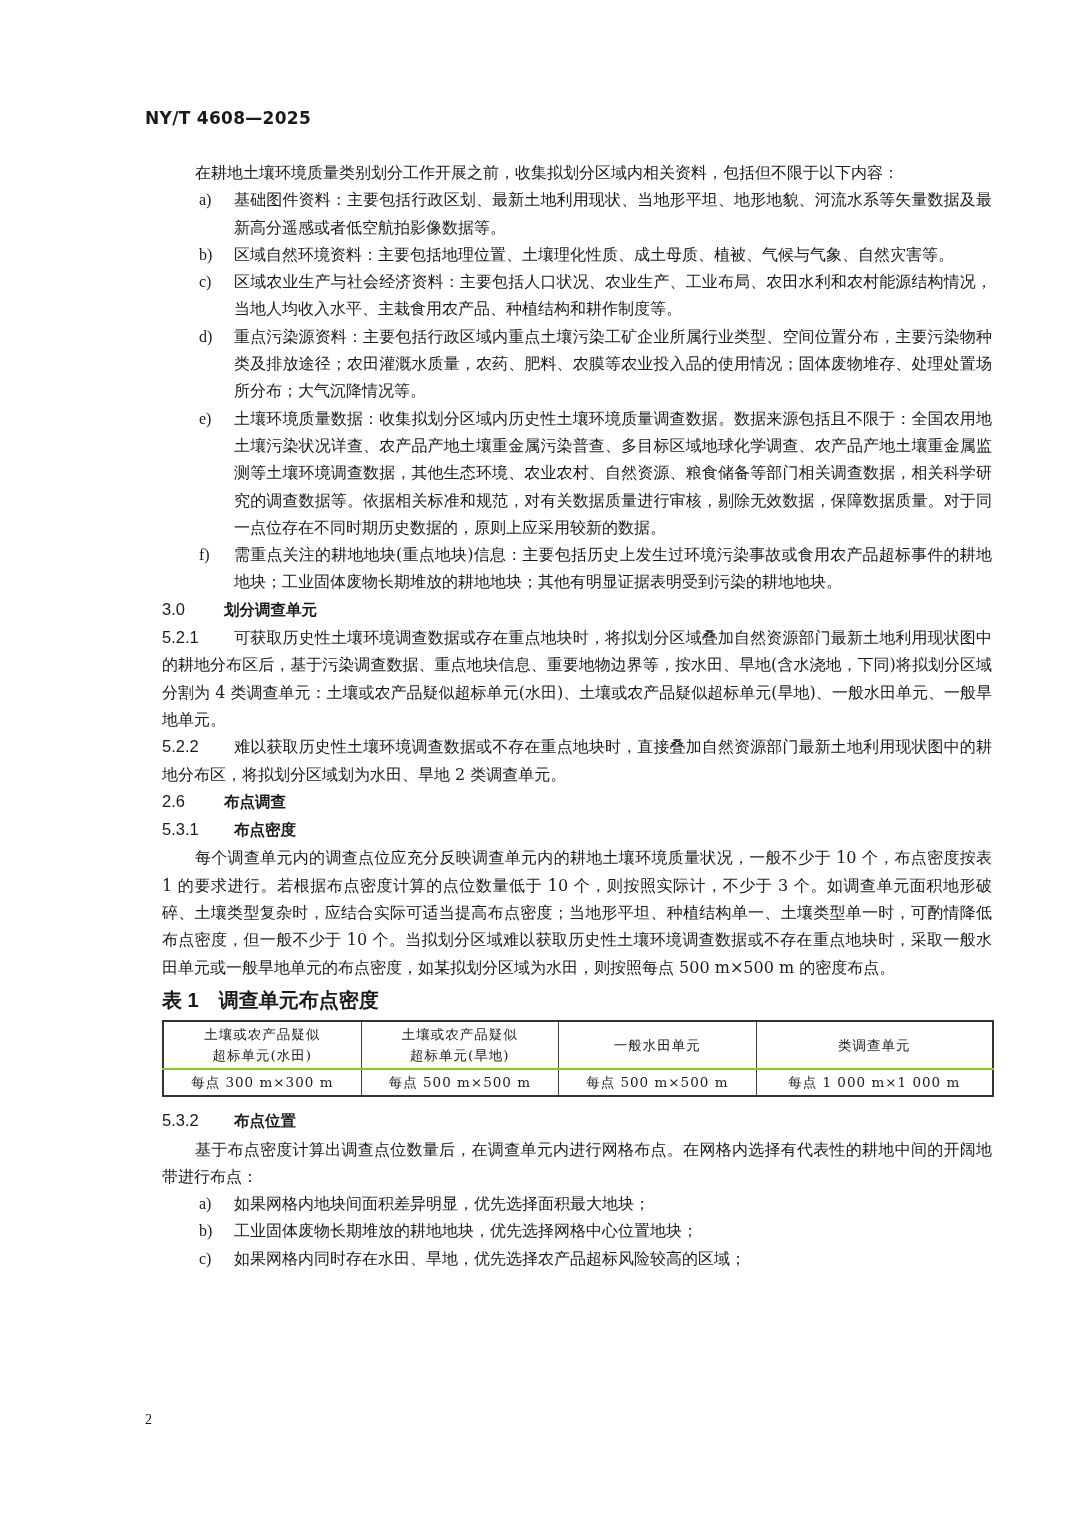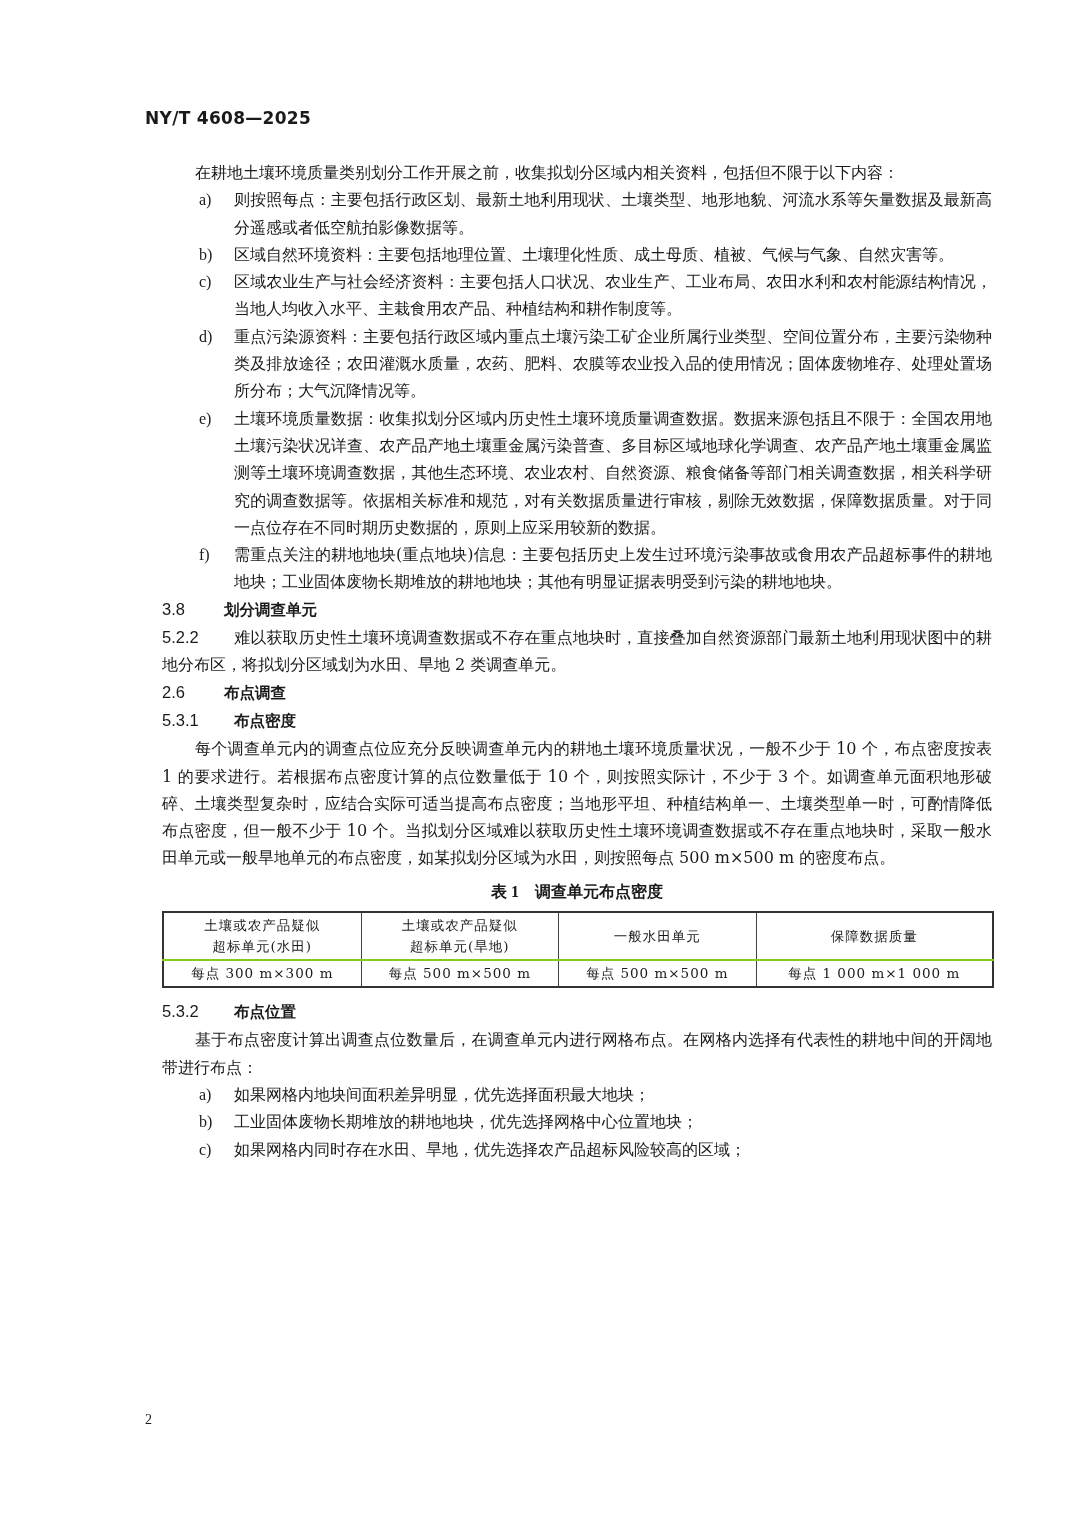--- a/index.html
+++ b/index.html
@@ -10,21 +10,21 @@
             font-weight: bold; font-size: 17px; letter-spacing: 0.3px; }
   .body-text { position: absolute; left: 162px; width: 830px; font-size: 16px; line-height: 27.3px;
                text-align: justify; text-justify: inter-character; }
   .para { margin: 0; text-indent: 33px; }
   .list-item { position: relative; padding-left: 72px; margin: 0; }
   .list-item .marker { position: absolute; left: 37px; top: 0; font-family: "Liberation Serif", serif; }
   .heading { margin: 0; font-family: "DejaVu Sans", "Liberation Sans", sans-serif; font-weight: bold; font-size: 15.5px; }
   .heading .num { font-weight: normal; font-family: "Liberation Sans", sans-serif; font-size: 16.5px; display: inline-block; min-width: 62px; }
   .clause { margin: 0; }
   .clause .num { font-family: "Liberation Sans", sans-serif; font-size: 16.5px; display: inline-block; min-width: 72px; }
-  .table-title { text-align: center; font-family: Liberation Serif, serif; font-weight: bold; font-size: 16px;
+  .table-title { font-family: Liberation Sans, sans-serif; font-weight: bold; font-size: 20px;
                  margin: 6px 0 6px 0; }
   table.density { width: 832px; border-collapse: collapse; margin: 4px 0 10px 0; font-size: 13.5px; line-height: 21px;
                   border-top: 2px solid #333; border-bottom: 2px solid #333; border-left: 2px solid #333; border-right: 2px solid #333; }
   table.density th, table.density td { border: 1px solid #444; text-align: center; font-weight: normal; padding: 2px 4px; letter-spacing: 1px; }
   table.density th { height: 42px; }
   table.density thead tr { border-bottom: 2px solid #84cc16; }
   .page-number { position: absolute; left: 145px; top: 1412px; font-size: 14px; font-family: "Liberation Serif", serif; }
 </style>
 </head>
 <body>
@@ -33,21 +33,21 @@
 
   <div class="header">NY/T 4608—2025</div>
 
   <div class="body-text" style="top:159px;">
 
     <p class="para">在耕地土壤环境质量类别划分工作开展之前，收集拟划分区域内相关资料，包括但不限于以下内容：</p>
 
     <div>
       <p class="list-item">
         <span class="marker">a)</span>
-        <span>则按照每点：主要包括行政区划、最新土地利用现状、土壤类型、地形地貌、河流水系等矢量数据及最新高分遥感或者低空航拍影像数据等。</span>
+        <span>基础图件资料：主要包括行政区划、最新土地利用现状、当地形平坦、地形地貌、河流水系等矢量数据及最新高分遥感或者低空航拍影像数据等。</span>
       </p>
       <p class="list-item">
         <span class="marker">b)</span>
         <span>区域自然环境资料：主要包括地理位置、土壤理化性质、成土母质、植被、气候与气象、自然灾害等。</span>
       </p>
       <p class="list-item">
         <span class="marker">c)</span>
         <span>区域农业生产与社会经济资料：主要包括人口状况、农业生产、工业布局、农田水利和农村能源结构情况，当地人均收入水平、主栽食用农产品、种植结构和耕作制度等。</span>
       </p>
       <p class="list-item">
@@ -58,23 +58,26 @@
         <span class="marker">e)</span>
         <span>土壤环境质量数据：收集拟划分区域内历史性土壤环境质量调查数据。数据来源包括且不限于：全国农用地土壤污染状况详查、农产品产地土壤重金属污染普查、多目标区域地球化学调查、农产品产地土壤重金属监测等土壤环境调查数据，其他生态环境、农业农村、自然资源、粮食储备等部门相关调查数据，相关科学研究的调查数据等。依据相关标准和规范，对有关数据质量进行审核，剔除无效数据，保障数据质量。对于同一点位存在不同时期历史数据的，原则上应采用较新的数据。</span>
       </p>
       <p class="list-item">
         <span class="marker">f)</span>
         <span>需重点关注的耕地地块(重点地块)信息：主要包括历史上发生过环境污染事故或食用农产品超标事件的耕地地块；工业固体废物长期堆放的耕地地块；其他有明显证据表明受到污染的耕地地块。</span>
       </p>
     </div>
 
     <p class="heading">
-      <span class="num">3.8</span><span>划分调查单元</span>
+      <span class="num">3.0</span><span>划分调查单元</span>
     </p>
 
+    <p class="clause">
+      <span class="num">5.2.1</span><span>可获取历史性土壤环境调查数据或存在重点地块时，将拟划分区域叠加自然资源部门最新土地利用现状图中的耕地分布区后，基于污染调查数据、重点地块信息、重要地物边界等，按水田、旱地(含水浇地，下同)将拟划分区域分割为 4 类调查单元：土壤或农产品疑似超标单元(水田)、土壤或农产品疑似超标单元(旱地)、一般水田单元、一般旱地单元。</span>
+    </p>
     <p class="clause">
       <span class="num">5.2.2</span><span>难以获取历史性土壤环境调查数据或不存在重点地块时，直接叠加自然资源部门最新土地利用现状图中的耕地分布区，将拟划分区域划为水田、旱地 2 类调查单元。</span>
     </p>
 
     <p class="heading">
       <span class="num">2.6</span><span>布点调查</span>
     </p>
 
     <p class="heading">
       <span class="num" style="min-width:72px;">5.3.1</span><span>布点密度</span>
@@ -92,21 +95,21 @@
             <div>超标单元(水田)</div>
           </th>
           <th>
             <div>土壤或农产品疑似</div>
             <div>超标单元(旱地)</div>
           </th>
           <th>
             <div>一般水田单元</div>
           </th>
           <th>
-            <div>保障数据质量</div>
+            <div>类调查单元</div>
           </th>
         </tr>
       </thead>
       <tbody>
         <tr>
           <td>每点 300 m×300 m</td>
           <td>每点 500 m×500 m</td>
           <td>每点 500 m×500 m</td>
           <td>每点 1 000 m×1 000 m</td>
         </tr>

